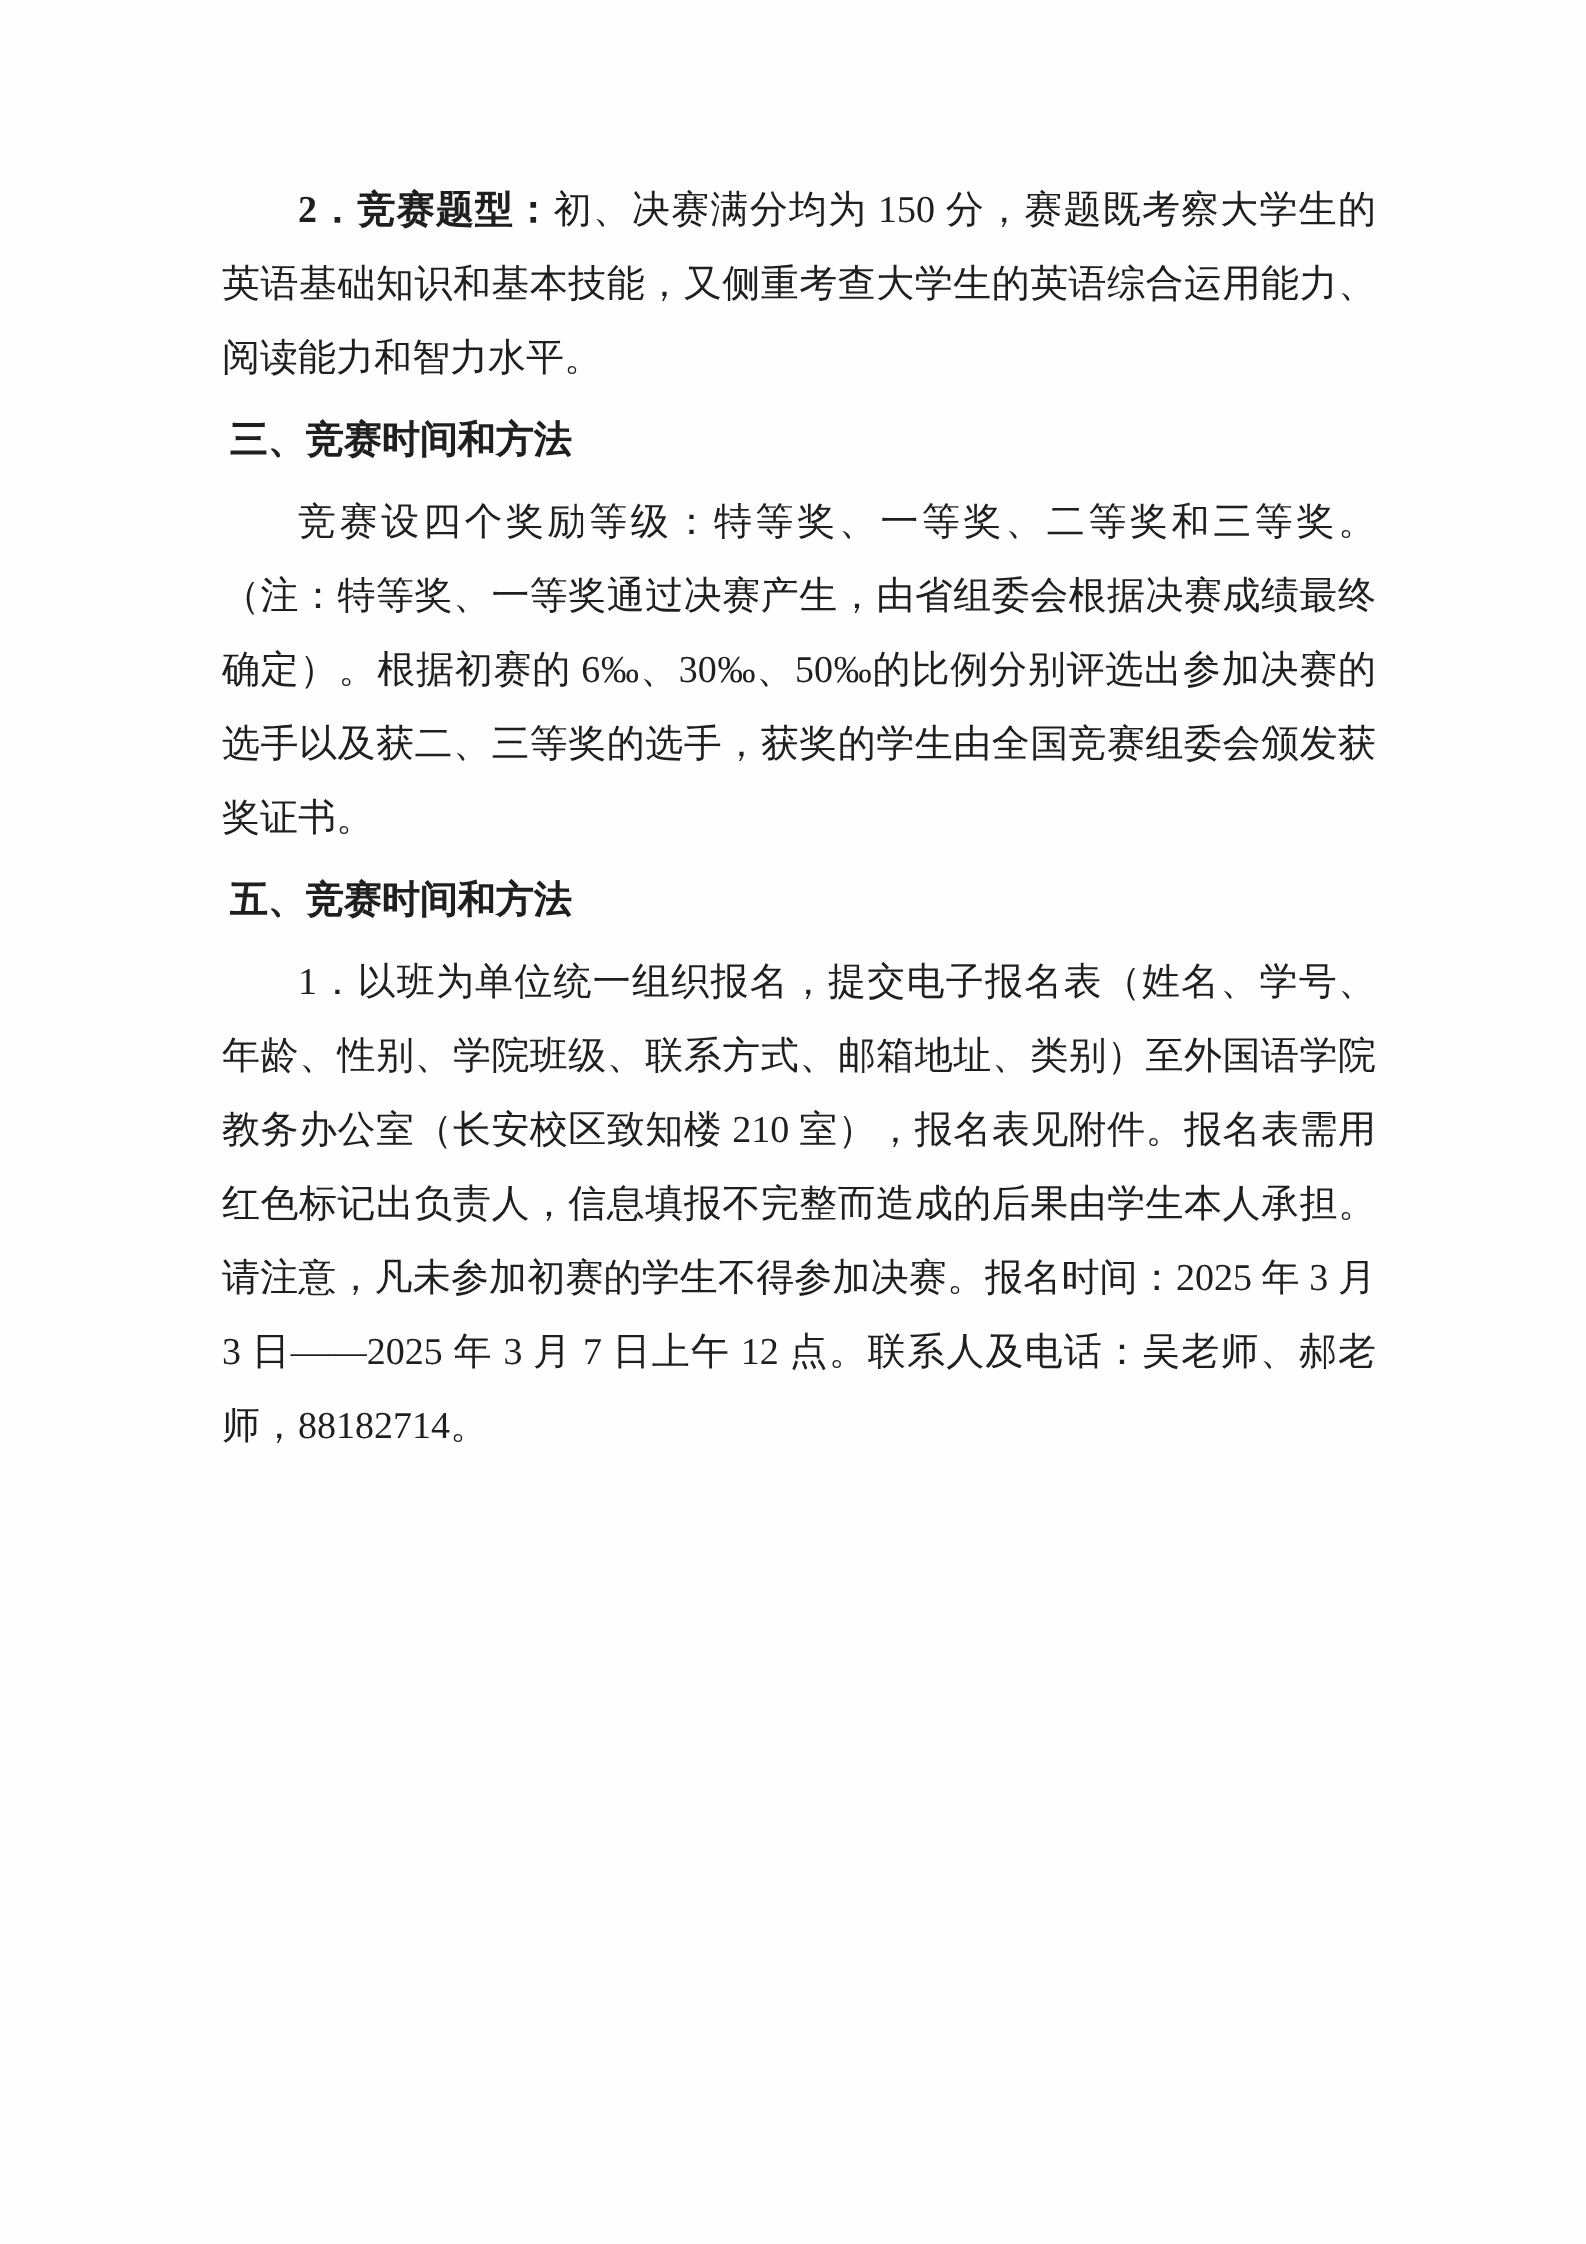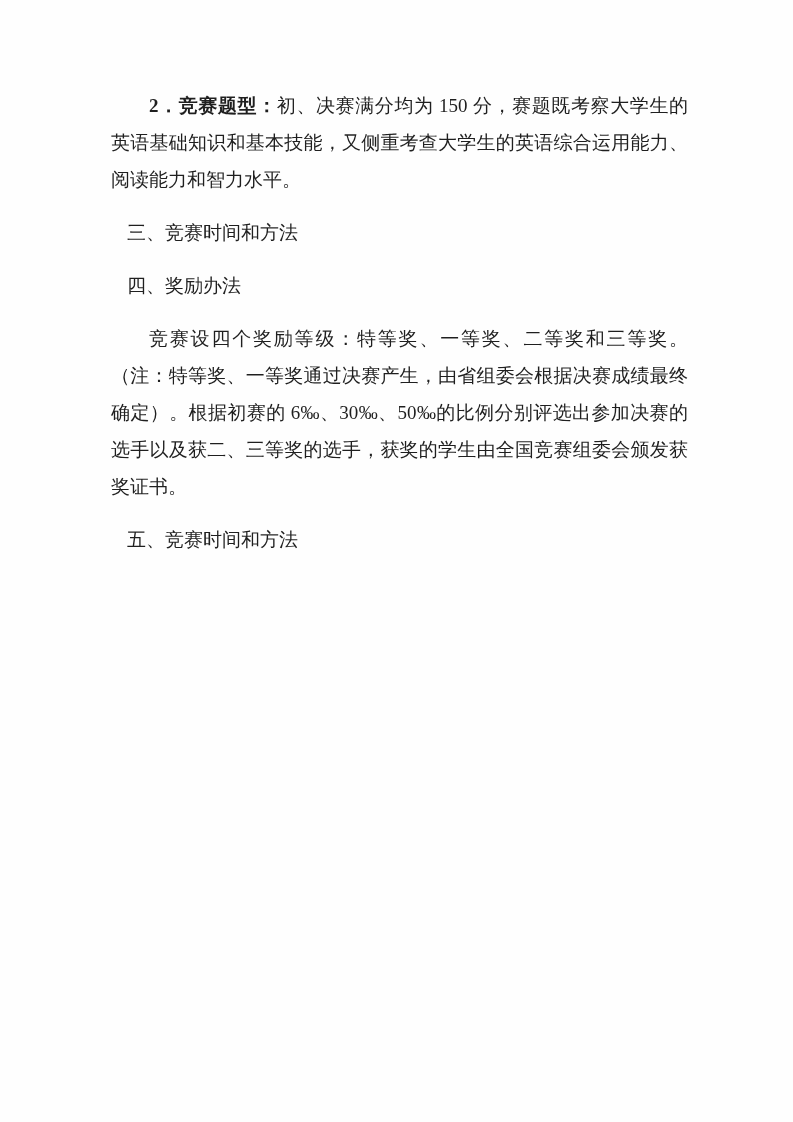--- a/index.html
+++ b/index.html
@@ -22,44 +22,44 @@
     color: #1f1f1f;
     text-align: justify;
     text-justify: inter-ideograph;
   }
   .para {
     margin: 0;
     padding: 0;
     text-indent: 2em;
   }
   .heading {
-    margin: 16px;
+    margin: 4px;
     padding: 0;
     text-indent: 0;
     font-size: 19px;
     line-height: 37px;
-    font-weight: normal;
+    font-weight: bold;
   }
   .para-label {
     font-weight: bold;
   }
 </style>
 </head>
 <body>
 
 <div class="page">
 
   <p class="para"><span class="para-label">2．竞赛题型：</span><span>初、决赛满分均为 150 分，赛题既考察大学生的英语基础知识和基本技能，又侧重考查大学生的英语综合运用能力、阅读能力和智力水平。</span></p>
 
   <p class="heading">三、竞赛时间和方法</p>
 
 
 
-  <p class="heading">四、奖励办法</p>
 
   <p class="para">竞赛设四个奖励等级：特等奖、一等奖、二等奖和三等奖。（注：特等奖、一等奖通过决赛产生，由省组委会根据决赛成绩最终确定）。根据初赛的 6‰、30‰、50‰的比例分别评选出参加决赛的选手以及获二、三等奖的选手，获奖的学生由全国竞赛组委会颁发获奖证书。</p>
 
   <p class="heading">五、竞赛时间和方法</p>
 
+  <p class="para">1．以班为单位统一组织报名，提交电子报名表（姓名、学号、年龄、性别、学院班级、联系方式、邮箱地址、类别）至外国语学院教务办公室（长安校区致知楼 210 室），报名表见附件。报名表需用红色标记出负责人，信息填报不完整而造成的后果由学生本人承担。请注意，凡未参加初赛的学生不得参加决赛。报名时间：2025 年 3 月 3 日——2025 年 3 月 7 日上午 12 点。联系人及电话：吴老师、郝老师，88182714。</p>
 
 
 
 </div>
 
 </body></html>

